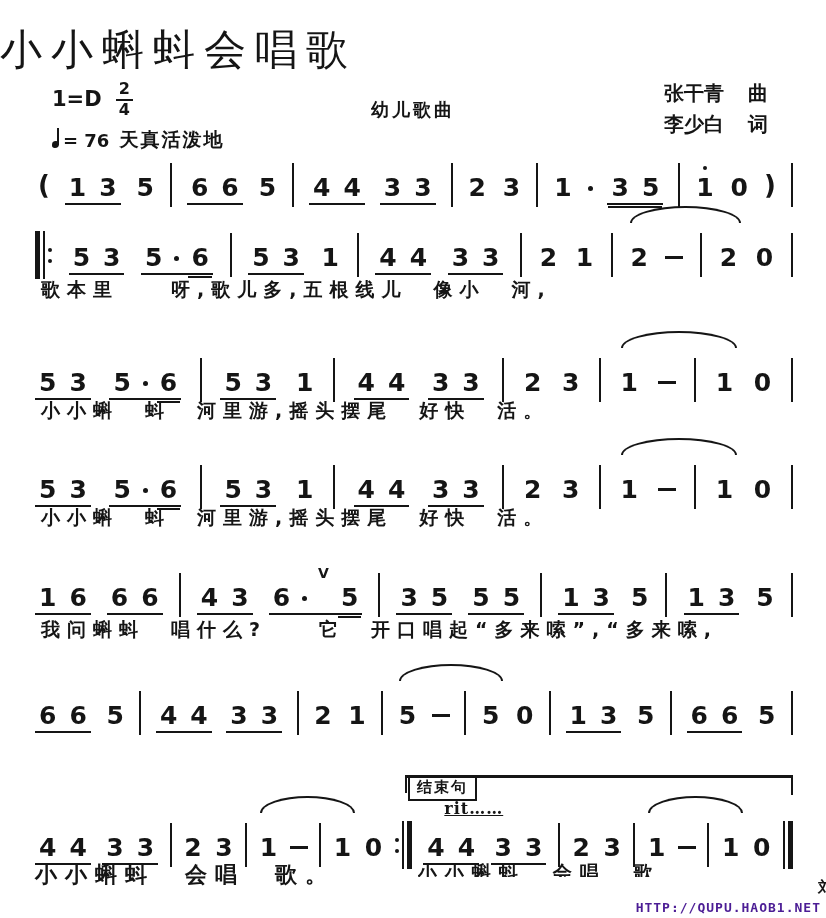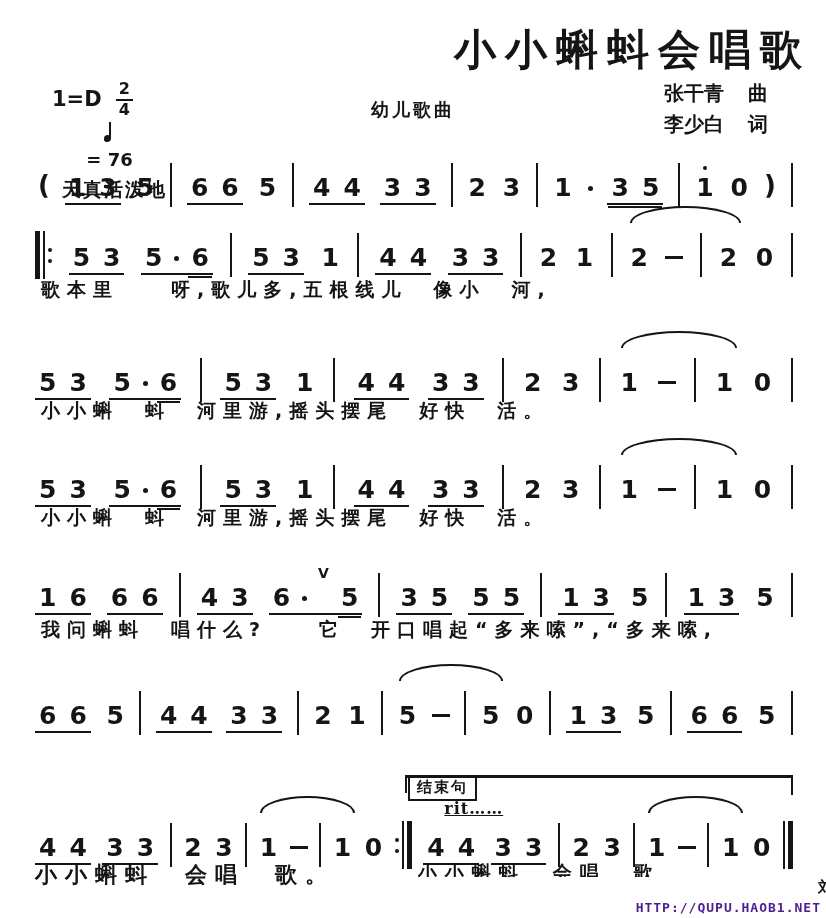--- a/index.html
+++ b/index.html
@@ -3,28 +3,28 @@
 <meta charset="utf-8">
 <style>
   html,body { margin:0; padding:0; background:#e8e8e8; }
   .page {
     position:relative; width:826px; height:918px; margin:0 auto;
     background:#ffffff; color:#151515; overflow:hidden;
     font-family:"DejaVu Sans","Liberation Sans",sans-serif;
   }
   
   .title {
-    position:absolute; top:22px; left:0; right:15px; text-align:right;
-    font-size:42px; font-weight:bold; letter-spacing:9px; white-space:nowrap;
+    position:absolute; top:22px; left:0; right:4px; text-align:left;
+    font-size:42px; font-weight:normal; letter-spacing:9px; white-space:nowrap;
   }
   .meta-left { position:absolute; left:52px; top:80px; }
   .key-row { display:flex; align-items:center; gap:14px; font-size:21px; font-weight:bold; }
   .frac { display:inline-flex; flex-direction:column; align-items:center; font-size:16px; line-height:1.1; font-weight:bold; }
   .frac .num { border-bottom:2px solid #151515; padding:0 3px 1px; }
-  .tempo-row { margin-top:9px; display:flex; align-items:center; gap:7px; font-size:18px; font-weight:bold;flex-direction:column; }
+  .tempo-row { margin-top:9px; display:flex; align-items:center; font-size:18px; font-weight:bold; }
   .qnote { position:relative; width:7px; height:7px; background:#151515; border-radius:55% 45% 60% 40%; margin-right:4px; margin-top:8px; }
   .qnote::after { content:""; position:absolute; right:0px; bottom:3px; width:2px; height:17px; background:#151515; }
   .expression { margin-left:10px; font-size:19px; letter-spacing:2px; }
   .genre { position:absolute; top:98px; left:0; right:0; text-align:center; font-size:18px; font-weight:bold; letter-spacing:3px; }
   .credits { position:absolute; right:58px; top:78px; font-size:20px; font-weight:bold; line-height:1.55; }
   .credit-row { display:flex; justify-content:space-between; gap:24px; }
   
   .sys { position:absolute; left:35px; width:758px; }
   #sys0 { top:158px; } #sys0 .tokens { padding-left:3px; }
   #sys1 { top:228px; }

